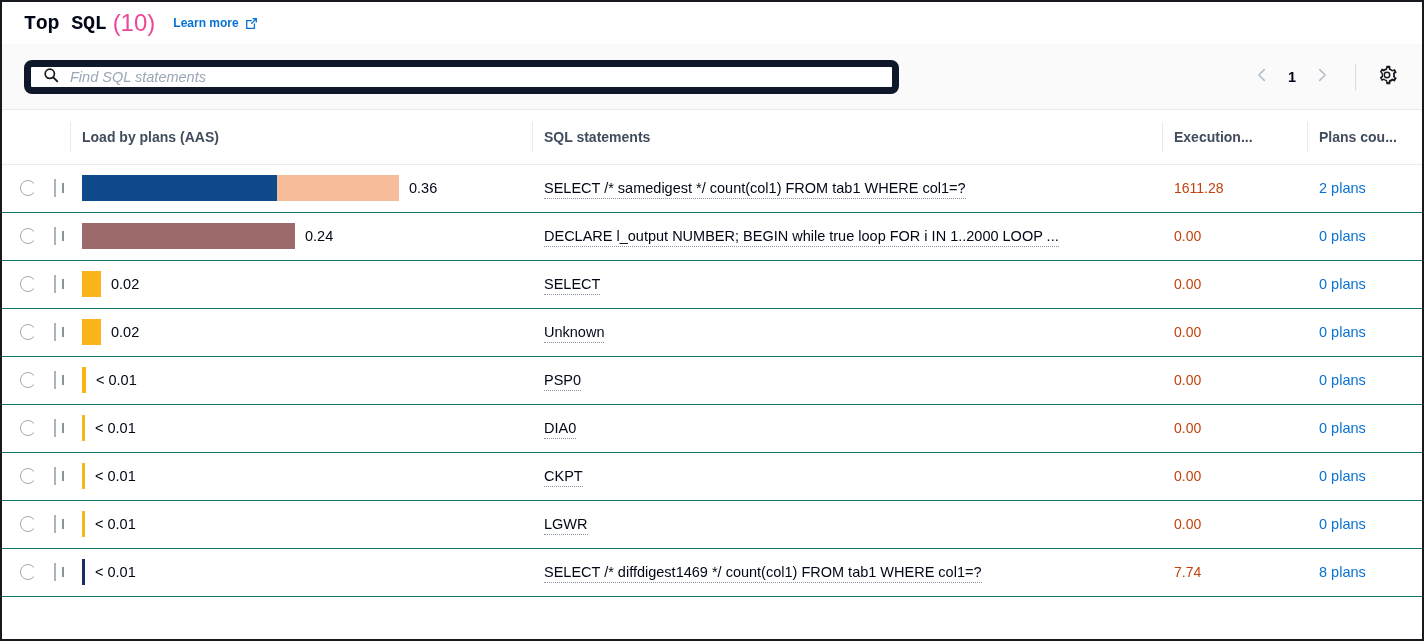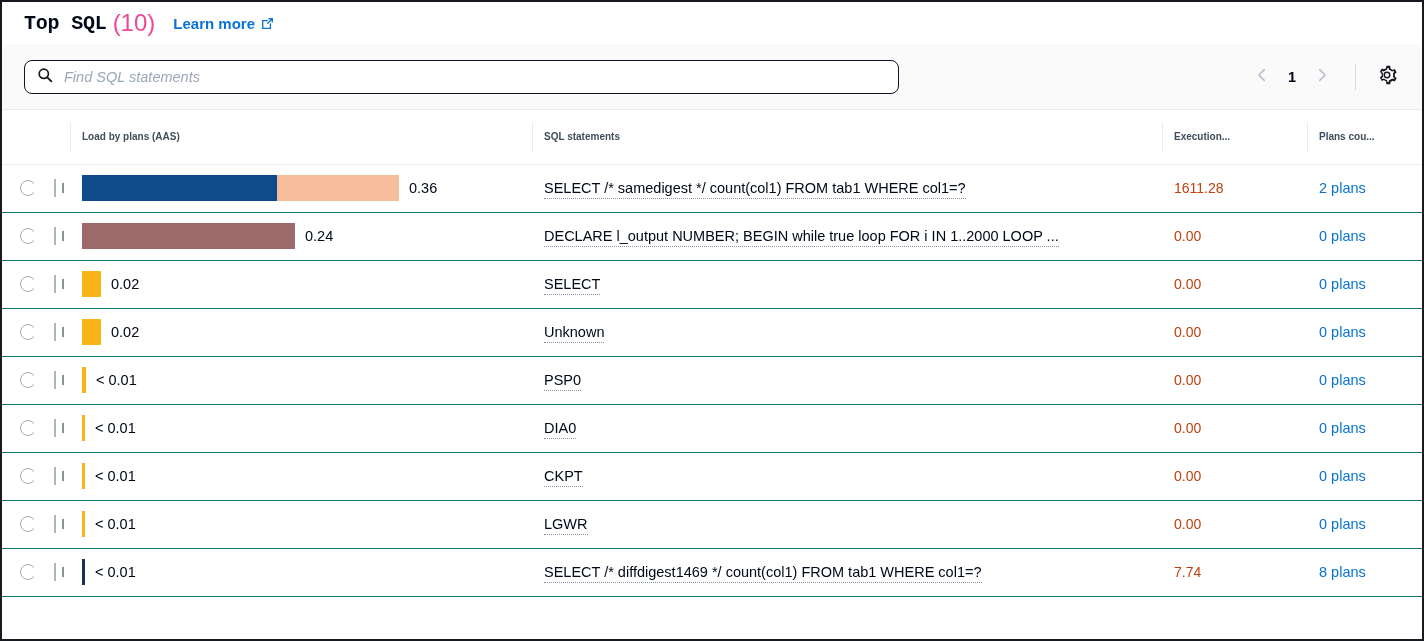--- a/index.html
+++ b/index.html
@@ -38,21 +38,21 @@
     font-family: Liberation Mono, monospace;
   }
   .panel-count {
     font-size: 24px;
     font-weight: normal;
     color: #ec4899;
     margin-left: 6px;
   }
   .learn-more {
     margin-left: 18px;
-    font-size: 15px;
+    font-size: 12px;
     font-weight: bold;
     color: #0972d3;
     text-decoration: none;
     display: inline-flex;
     align-items: center;
     gap: 5px;
     cursor: pointer;
   }
   .ext-icon { display: inline-flex; }
 
@@ -61,21 +61,21 @@
     height: 66px;
     background: #fafafa;
     display: flex;
     align-items: center;
     padding: 0 20px 0 22px;
     border-bottom: 1px solid #e9ebed;
   }
   .search-box {
     width: 875px;
     height: 34px;
-    border: 1px solid #0f172a;
+    border: 7px solid #0f172a;
     border-radius: 8px;
     background: #ffffff;
     display: flex;
     align-items: center;
     padding: 0 12px;
     gap: 9px;
   }
   .search-input {
     border: none;
     outline: none;
@@ -122,21 +122,21 @@
 
   
   table.topsql {
     width: 100%;
     border-collapse: collapse;
     table-layout: fixed;
   }
   table.topsql thead th {
     height: 54px;
     background: #ffffff;
-    font-size: 10px;
+    font-size: 14px;
     font-weight: bold;
     color: #414d5c;
     text-align: left;
     padding: 0 12px;
     border-bottom: 1px solid #e9ebed;
     vertical-align: middle;
     position: relative;
   }
   th.divided::before {
     content: "";

